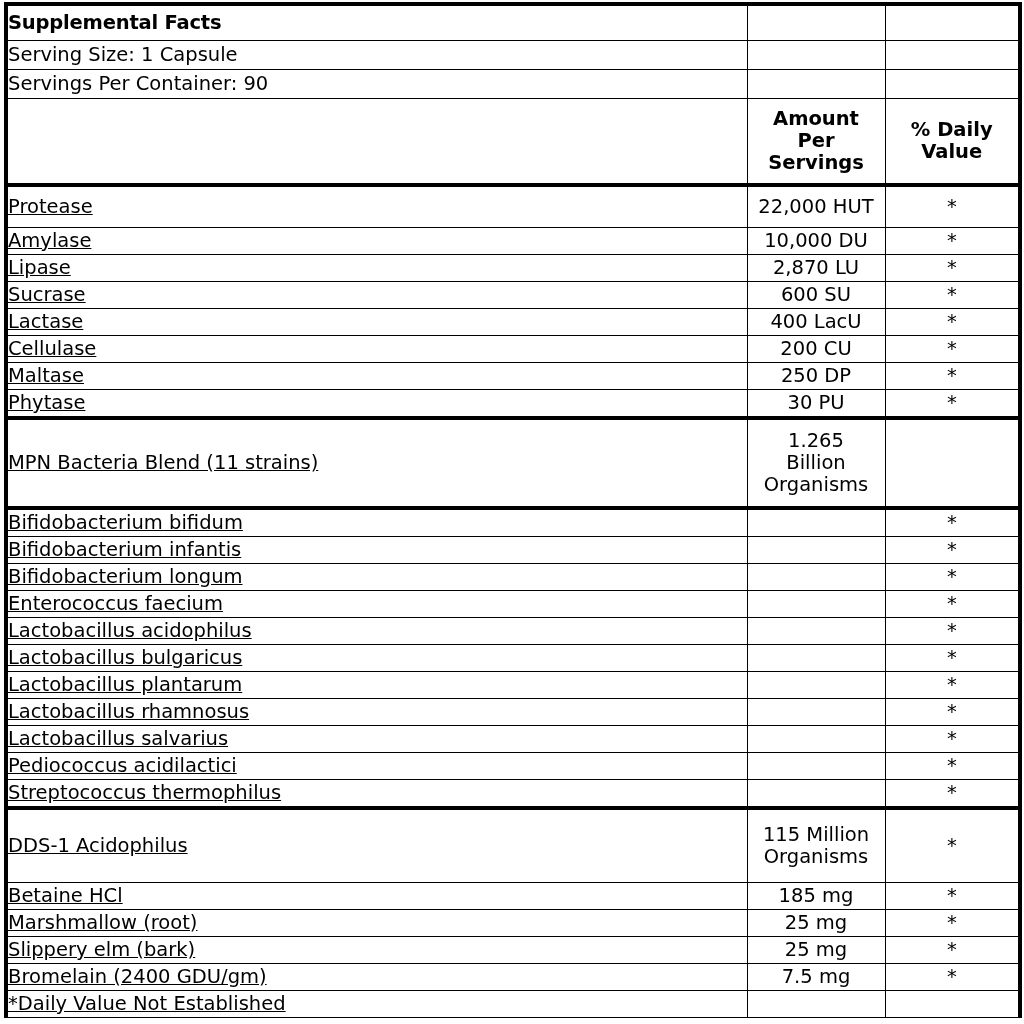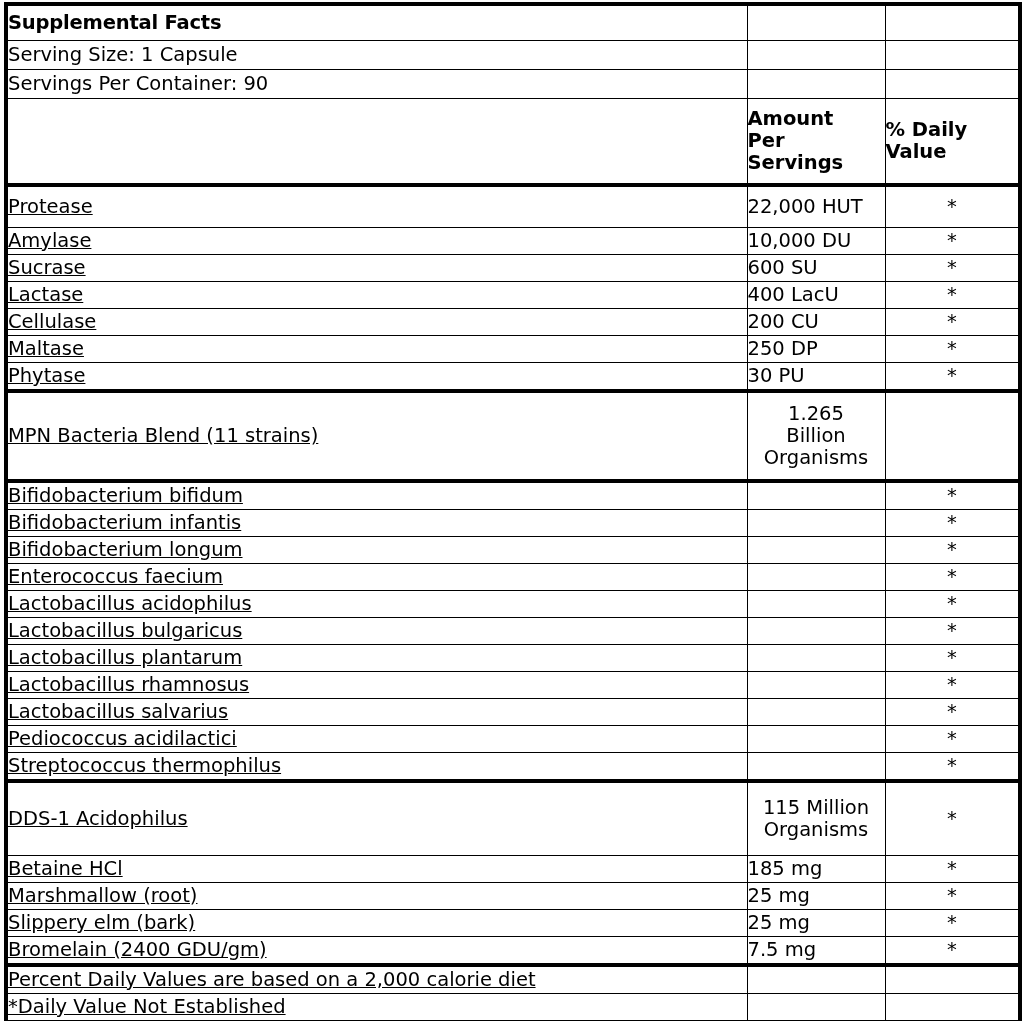--- a/index.html
+++ b/index.html
@@ -43,20 +43,21 @@
   col.c-amount { width: 138px; }
   col.c-dv     { width: 135px; }
 
   .cell-name {
     padding: 2px 0 2px 8px;
     text-align: left;
     text-decoration: underline;
   }
   .cell-amount {
     padding: 2px 4px;
+    text-align: center;
   }
   .cell-dv {
     padding: 2px 4px;
     text-align: center;
   }
 
   
   .title-row td { height: 34px; }
   .title-text {
     font-size: 26px;
@@ -67,21 +68,21 @@
 
   .serving-row td { height: 28px; }
   .serving-text {
     font-size: 19.5px;
     padding: 1px 0 2px 8px;
   }
 
   
   .colhdr-row td { height: 84px; }
   .colhdr {
-    text-align: left;
+    text-align: center;
     font-weight: bold;
     font-size: 19px;
     line-height: 1.42;
     padding: 2px 3px;
   }
   .colhdr-blank { }
 
   
   .thick-top { border-top: 4px solid #000 !important; }
   .thick-bottom { border-bottom: 4px solid #000 !important; }
@@ -158,20 +159,25 @@
         <td class="cell-name outer-left">Protease</td>
         <td class="cell-amount">22,000 HUT</td>
         <td class="cell-dv star outer-right">*</td>
       </tr>
       <tr class="ing-row">
         <td class="cell-name outer-left">Amylase</td>
         <td class="cell-amount">10,000 DU</td>
         <td class="cell-dv star outer-right">*</td>
       </tr>
       <tr class="ing-row">
+        <td class="cell-name outer-left">Lipase</td>
+        <td class="cell-amount">2,870 LU</td>
+        <td class="cell-dv star outer-right">*</td>
+      </tr>
+      <tr class="ing-row">
         <td class="cell-name outer-left">Sucrase</td>
         <td class="cell-amount">600 SU</td>
         <td class="cell-dv star outer-right">*</td>
       </tr>
       <tr class="ing-row">
         <td class="cell-name outer-left">Lactase</td>
         <td class="cell-amount">400 LacU</td>
         <td class="cell-dv star outer-right">*</td>
       </tr>
       <tr class="ing-row">
@@ -280,25 +286,20 @@
         <td class="cell-amount">25 mg</td>
         <td class="cell-dv star outer-right">*</td>
       </tr>
       <tr class="ing-row">
         <td class="cell-name outer-left">Bromelain (2400 GDU/gm)</td>
         <td class="cell-amount">7.5 mg</td>
         <td class="cell-dv star outer-right">*</td>
       </tr>
 
       <tr class="note-row">
-        <td class="cell-name outer-left thick-top">Percent Daily Values are based on a 2,000 calorie diet</td>
-        <td class="thick-top"></td>
-        <td class="outer-right thick-top"></td>
-      </tr>
-      <tr class="note-row">
         <td class="cell-name outer-left">*Daily Value Not Established</td>
         <td></td>
         <td class="outer-right"></td>
       </tr>
 
     </tbody>
   </table>
 </div>
 
 </body></html>

